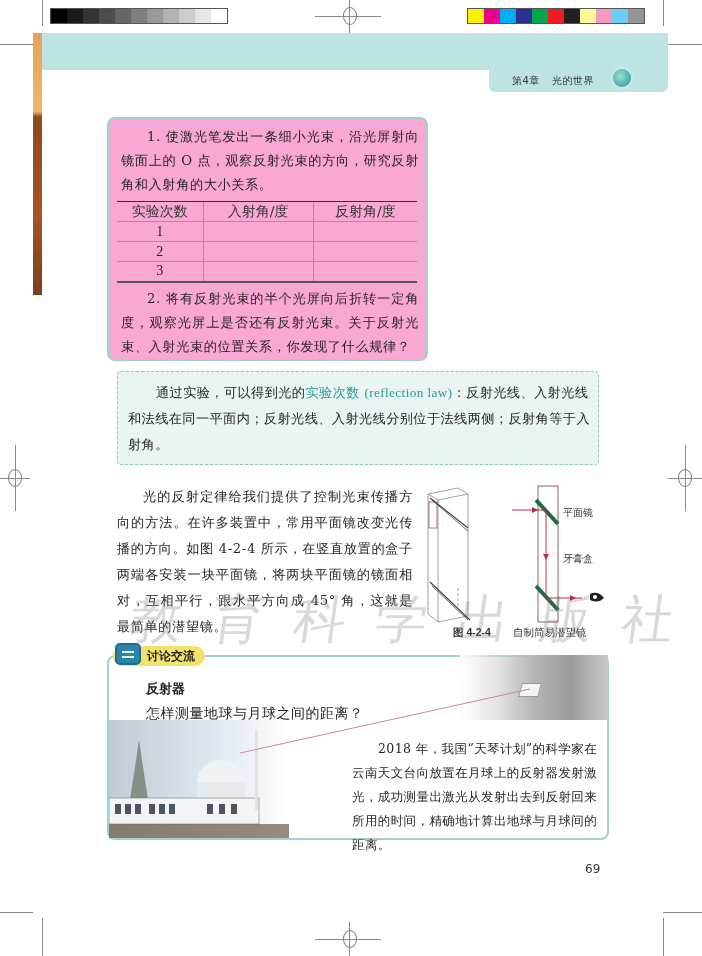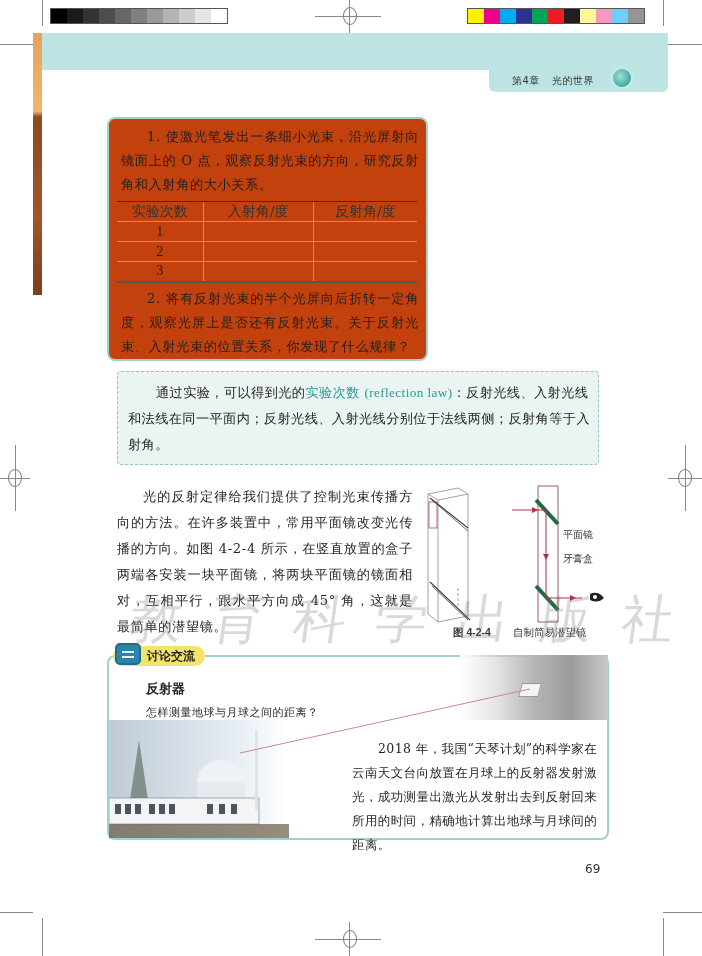--- a/index.html
+++ b/index.html
@@ -24,21 +24,21 @@
     }
     .chapter-label .sep { display: inline-block; width: 12px; }
     .globe { position: absolute; left: 613px; top: 69px; width: 18px; height: 18px; border-radius: 50%;
       background: radial-gradient(circle at 40% 40%, #9fe0d8, #41a9a3 70%); box-shadow: 0 0 4px 2px #c5eeea; }
 
     .side-strip { position: absolute; left: 33px; top: 33px; width: 9px; height: 262px;
       background: linear-gradient(#e7a25a 0%, #f0b56c 30%, #8e4a22 32%, #a35428 70%, #7a3f1c 100%); }
 
     
     .exp-box { position: absolute; left: 107px; top: 117px; width: 321px; height: 244px;
-      border: 2px solid #9fd1d0; border-radius: 8px; background: #c2410c; }
+      border: 2px solid #9fd1d0; border-radius: 8px; background: #f9a8d4; }
     .para { font-size: 13.2px; line-height: 24px; letter-spacing: 0.6px; text-align: justify; }
     .exp-p1 { position: absolute; left: 12px; top: 6px; width: 298px; }
     .exp-p2 { position: absolute; left: 12px; top: 168px; width: 298px; }
 
     table.exp-table { position: absolute; left: 117px; top: 201px; width: 300px; border-collapse: collapse;
       font-size: 14px; }
     .exp-table th { font-family: "DejaVu Sans", sans-serif; font-weight: normal; height: 20px;
       border-top: 1px solid #333; border-bottom: 1px solid #999; color: #333; }
     .exp-table td { height: 20px; text-align: center; border-bottom: 1px solid #999; font-family: "Liberation Serif", serif; }
     .exp-table tr:last-child td { border-bottom: 2px solid #555; }
@@ -70,21 +70,21 @@
     .disc-box { position: absolute; left: 107px; top: 655px; width: 502px; height: 185px;
       border: 2px solid #9fd1d0; border-radius: 8px; background: #fff; overflow: hidden; }
     .disc-tab { position: absolute; left: 113px; top: 646px; height: 20px; padding: 0 10px 0 34px;
       background: #f3e36b; border-radius: 10px; font-family: "DejaVu Sans", sans-serif; font-weight: bold;
       font-size: 12px; line-height: 20px; color: #222; }
     .disc-icon { position: absolute; left: 115px; top: 643px; width: 26px; height: 22px; background: #2a86a8;
       border-radius: 5px; border: 2px solid #1d6d8a; }
     .disc-icon i { position: absolute; left: 5px; right: 5px; height: 2px; background: #e9f6fa; }
     .disc-title { position: absolute; left: 146px; top: 680px; font-family: "DejaVu Sans", sans-serif;
       font-weight: bold; font-size: 13px; }
-    .disc-q { position: absolute; left: 146px; top: 705px; font-size: 11px; letter-spacing: 0.5px; }
+    .disc-q { position: absolute; left: 146px; top: 705px; font-size: 14px; letter-spacing: 0.5px; }
     .disc-text { position: absolute; left: 352px; top: 737px; width: 250px; font-size: 12.5px; line-height: 24px; letter-spacing: 0.4px; }
     .moon-photo { position: absolute; left: 460px; top: 655px; width: 148px; height: 65px;
       background: linear-gradient(90deg, rgba(255,255,255,1) 0%, rgba(210,210,210,0.6) 25%, #b5b5b5 50%, #9c9c9c 75%, #c8c8c8 100%); }
     .reflector { position: absolute; left: 520px; top: 683px; width: 20px; height: 14px; background: #f4f4f4; border: 1px solid #999; transform: skewX(-15deg); }
     .obs-photo { position: absolute; left: 109px; top: 720px; width: 180px; height: 118px;
       background: linear-gradient(90deg, rgba(140,160,180,0.55), rgba(200,215,230,0.45) 70%, rgba(255,255,255,0)); }
     .page-num { position: absolute; left: 585px; top: 862px; font-family: "DejaVu Sans", sans-serif; font-size: 12px; color: #333; }
   </style>
 </head>
 <body>
@@ -207,21 +207,21 @@
     <line x1="126" y1="26" x2="126" y2="114" stroke="#b0304a" stroke-width="1"></line>
     <polygon points="123,70 126,76 129,70" fill="#b0304a"></polygon>
     <line x1="126" y1="114" x2="162" y2="114" stroke="#b0304a" stroke-width="1"></line>
     <polygon points="150,111 156,114 150,117" fill="#b0304a"></polygon>
   </g>
   <g>
     <path d="M170,110 Q178,106 184,114 Q178,120 170,116 Z" fill="#222"></path>
     <circle cx="175" cy="113" r="2" fill="#fff"></circle>
   </g>
 </svg>
-<span class="fig-label" style="left:563px;top:528px;">平面镜</span>
+<span class="fig-label" style="left:563px;top:506px;">平面镜</span>
 <span class="fig-label" style="left:563px;top:552px;">牙膏盒</span>
 <div class="fig-caption">
   <b>图 4-2-4</b><span>自制简易潜望镜</span>
 </div>
 
 <div class="watermark">教育科学出版社</div>
 
 <div class="disc-box"></div>
 <div class="moon-photo"></div>
 <div class="reflector"></div>

